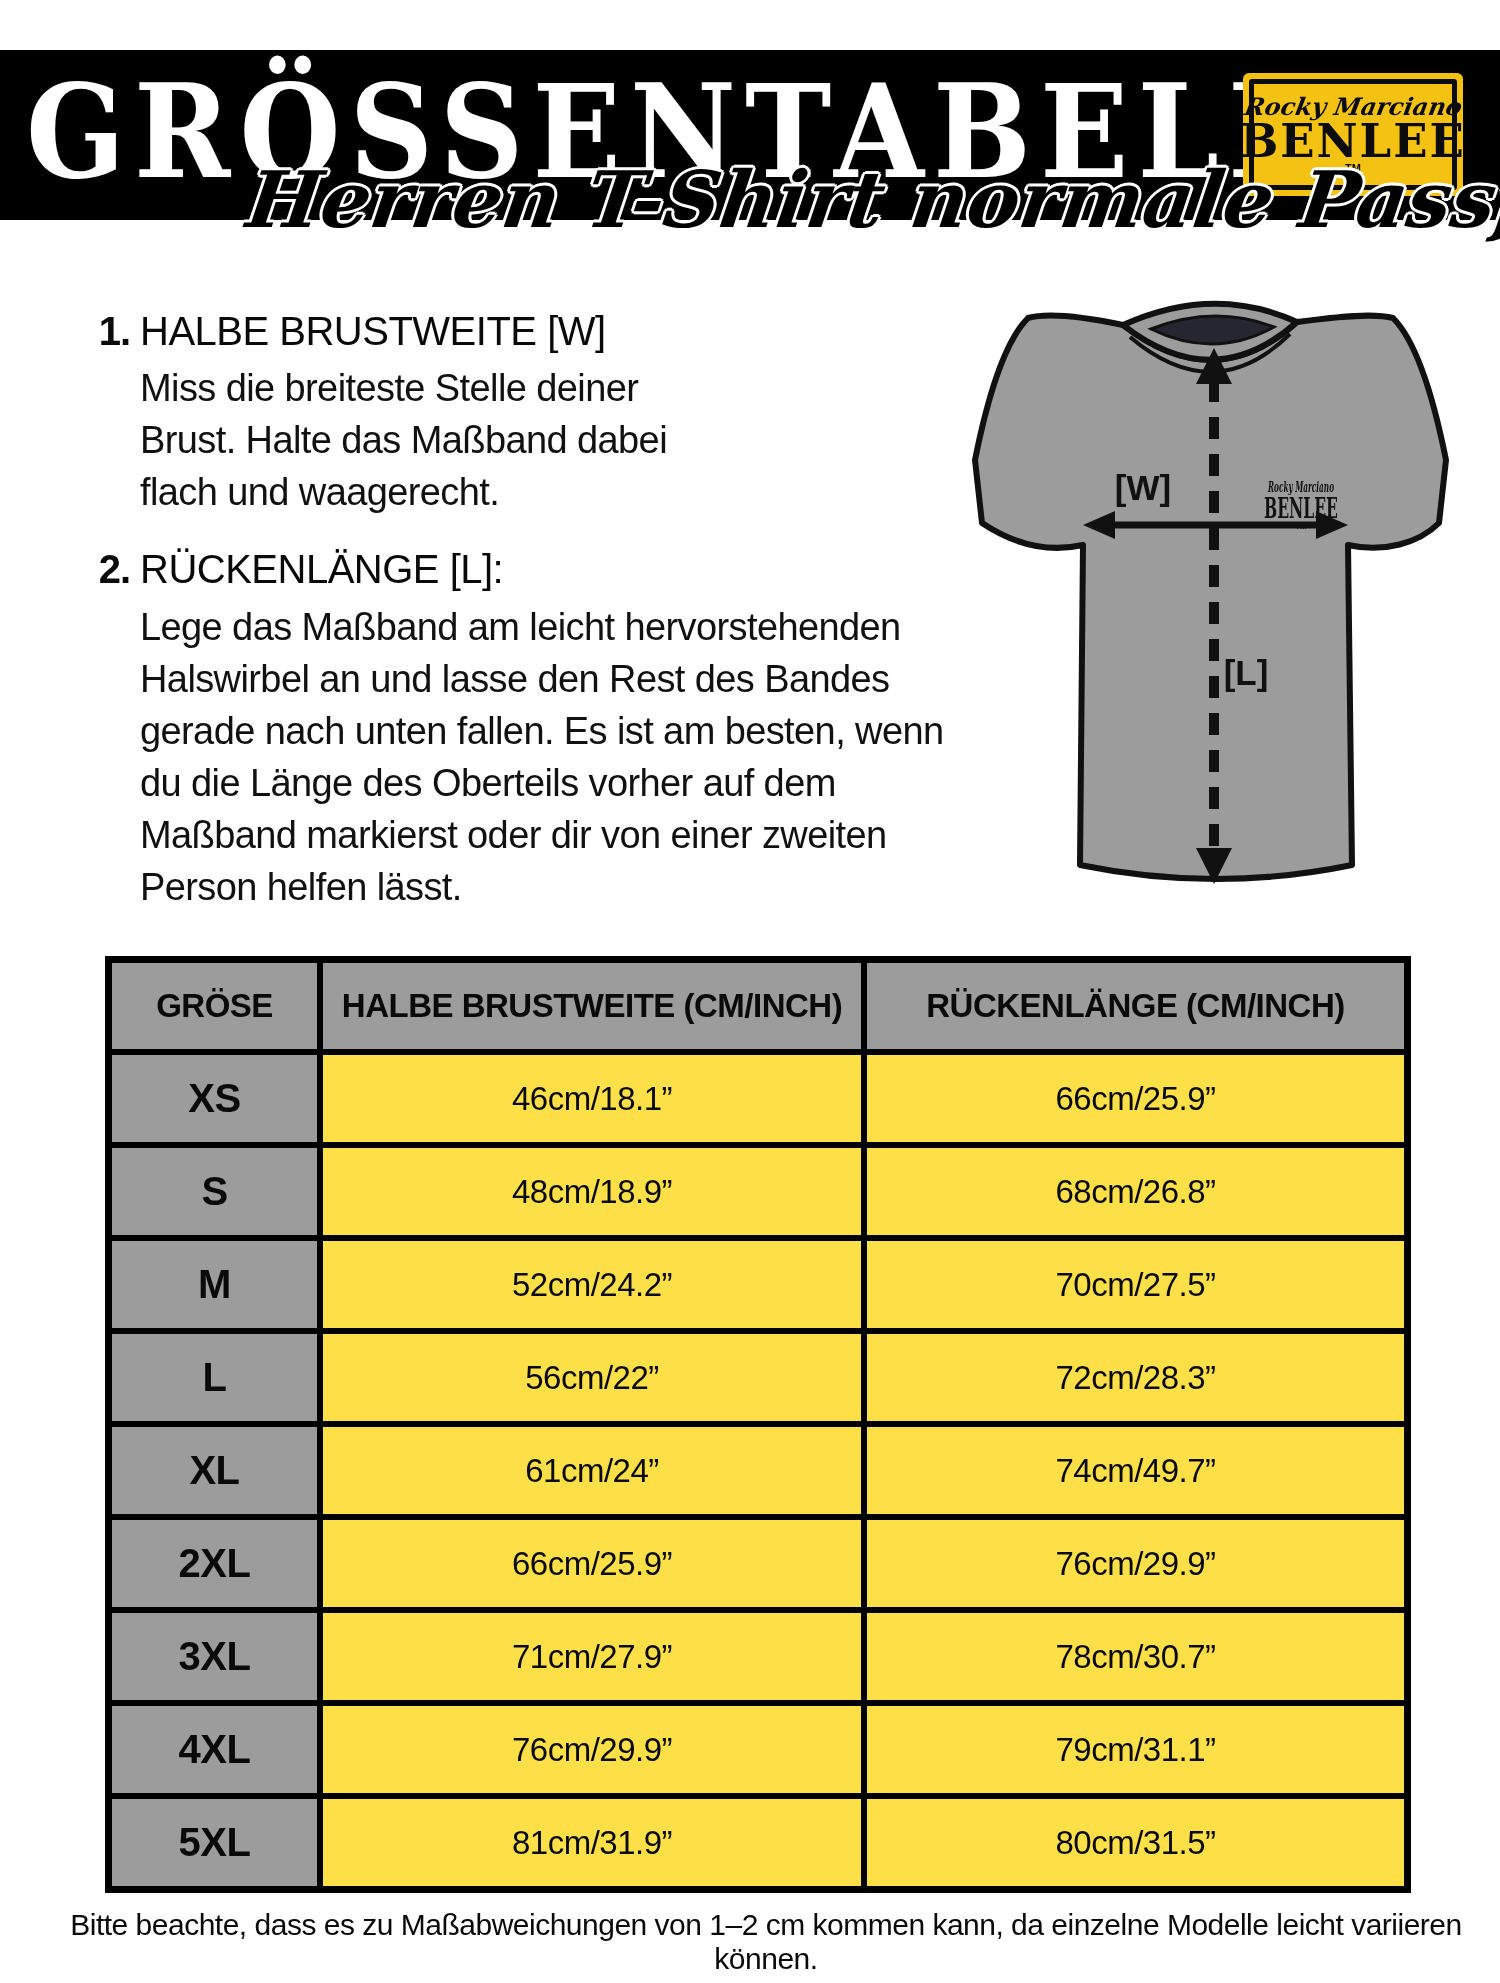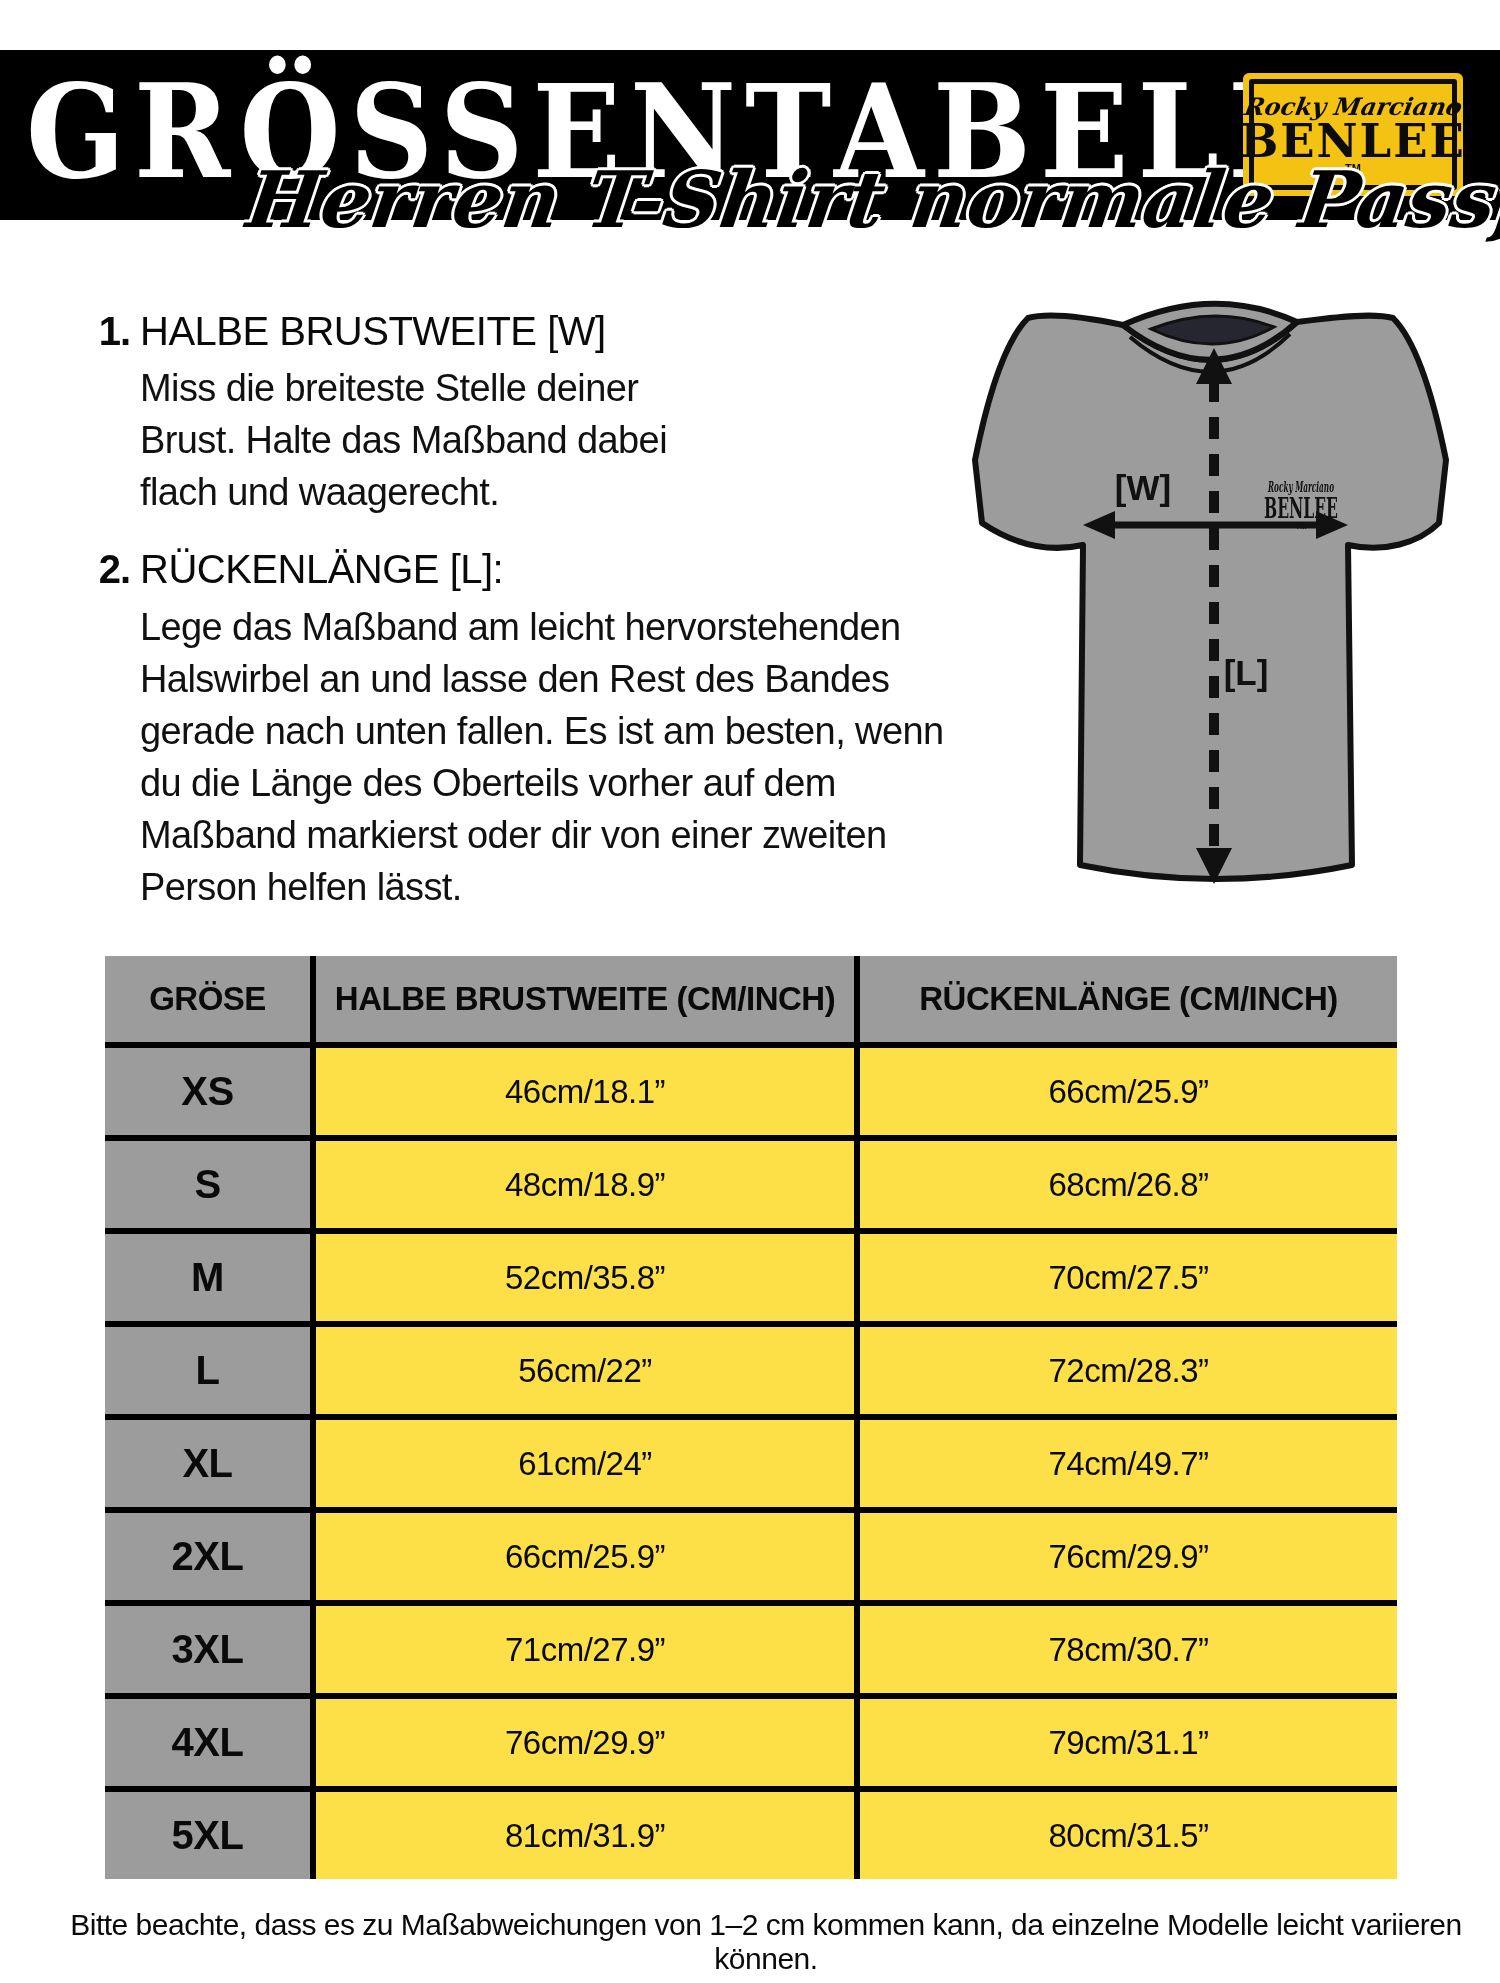--- a/index.html
+++ b/index.html
@@ -49,21 +49,21 @@
   .instr-head{
     position:absolute;font-weight:normal;font-size:40px;line-height:46px;letter-spacing:-0.5px;white-space:nowrap;
   }
   .instr-body{
     position:absolute;font-size:38px;line-height:52px;letter-spacing:-0.6px;color:#111;
   }
   
   .size-table{
     position:absolute;left:105px;top:956px;background:#000;
     display:grid;grid-template-columns:205px 538px 537px;grid-template-rows:86px;
-    grid-auto-rows:87px;gap:6px;
+    grid-auto-rows:87px;gap:6px;padding:7px;
   }
   .cell{display:flex;align-items:center;justify-content:center;letter-spacing:-0.5px;}
   .cell.th{background:#9c9c9c;font-weight:bold;font-size:33px;}
   .cell.size{background:#9c9c9c;font-weight:bold;font-size:40px;}
   .cell.val{background:#fde047;font-size:33px;}
   
   .footer-note{
     position:absolute;left:0;top:1908px;width:1500px;text-align:center;
     font-size:30px;letter-spacing:-0.5px;color:#0a0a0a;margin-left:16px;
   }
@@ -136,21 +136,21 @@
     <div class="cell th">GRÖSE</div>
     <div class="cell th">HALBE BRUSTWEITE (CM/INCH)</div>
     <div class="cell th">RÜCKENLÄNGE (CM/INCH)</div>
   <div class="cell size">XS</div>
       <div class="cell val">46cm/18.1”</div>
       <div class="cell val">66cm/25.9”</div>
       <div class="cell size">S</div>
       <div class="cell val">48cm/18.9”</div>
       <div class="cell val">68cm/26.8”</div>
       <div class="cell size">M</div>
-      <div class="cell val">52cm/35.8”</div>
+      <div class="cell val">52cm/24.2”</div>
       <div class="cell val">70cm/27.5”</div>
       <div class="cell size">L</div>
       <div class="cell val">56cm/22”</div>
       <div class="cell val">72cm/28.3”</div>
       <div class="cell size">XL</div>
       <div class="cell val">61cm/24”</div>
       <div class="cell val">74cm/49.7”</div>
       <div class="cell size">2XL</div>
       <div class="cell val">66cm/25.9”</div>
       <div class="cell val">76cm/29.9”</div>

